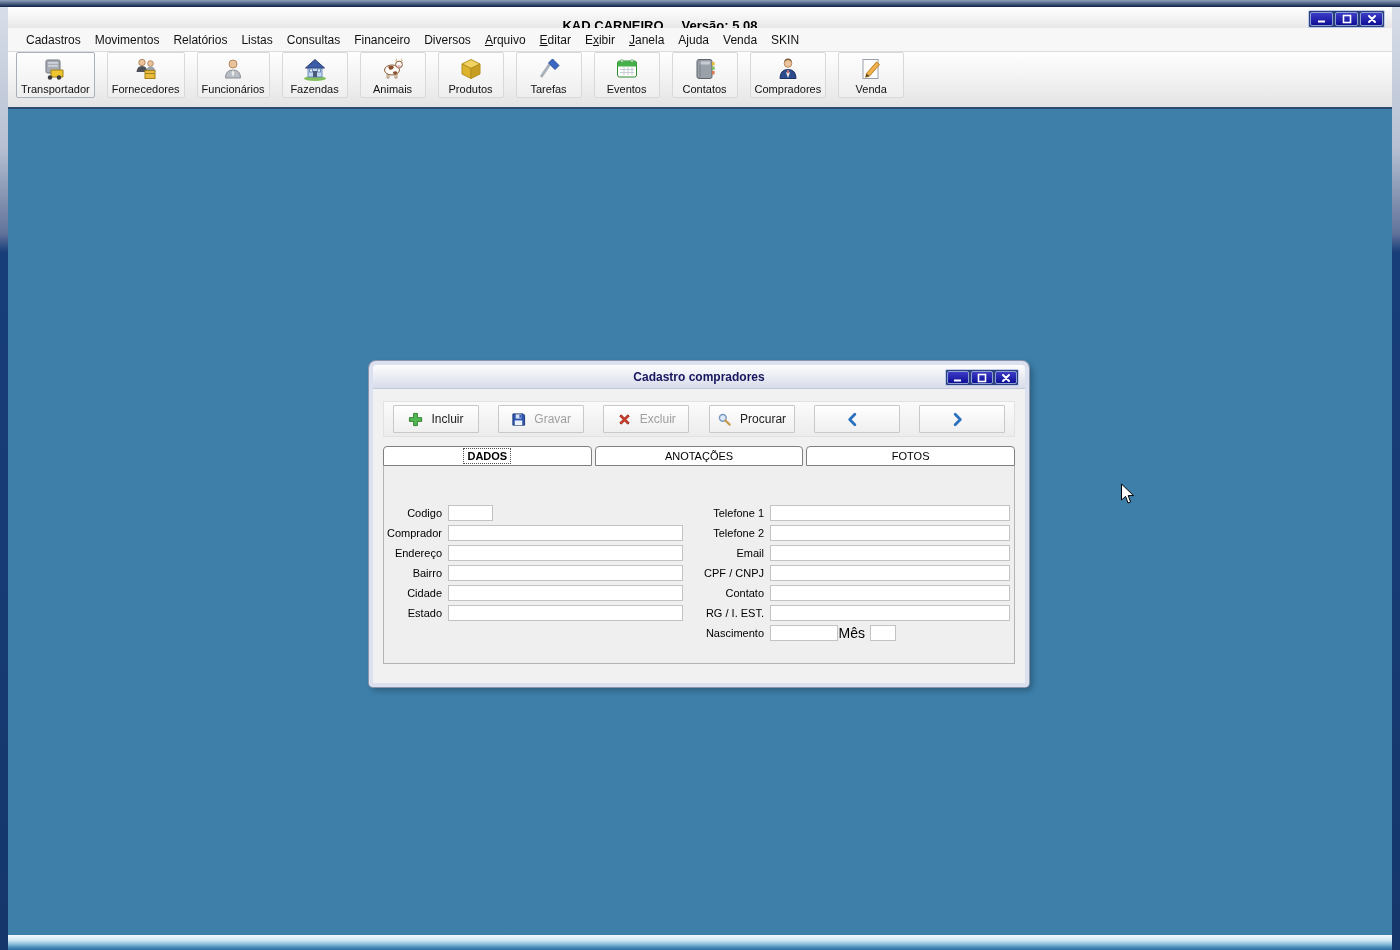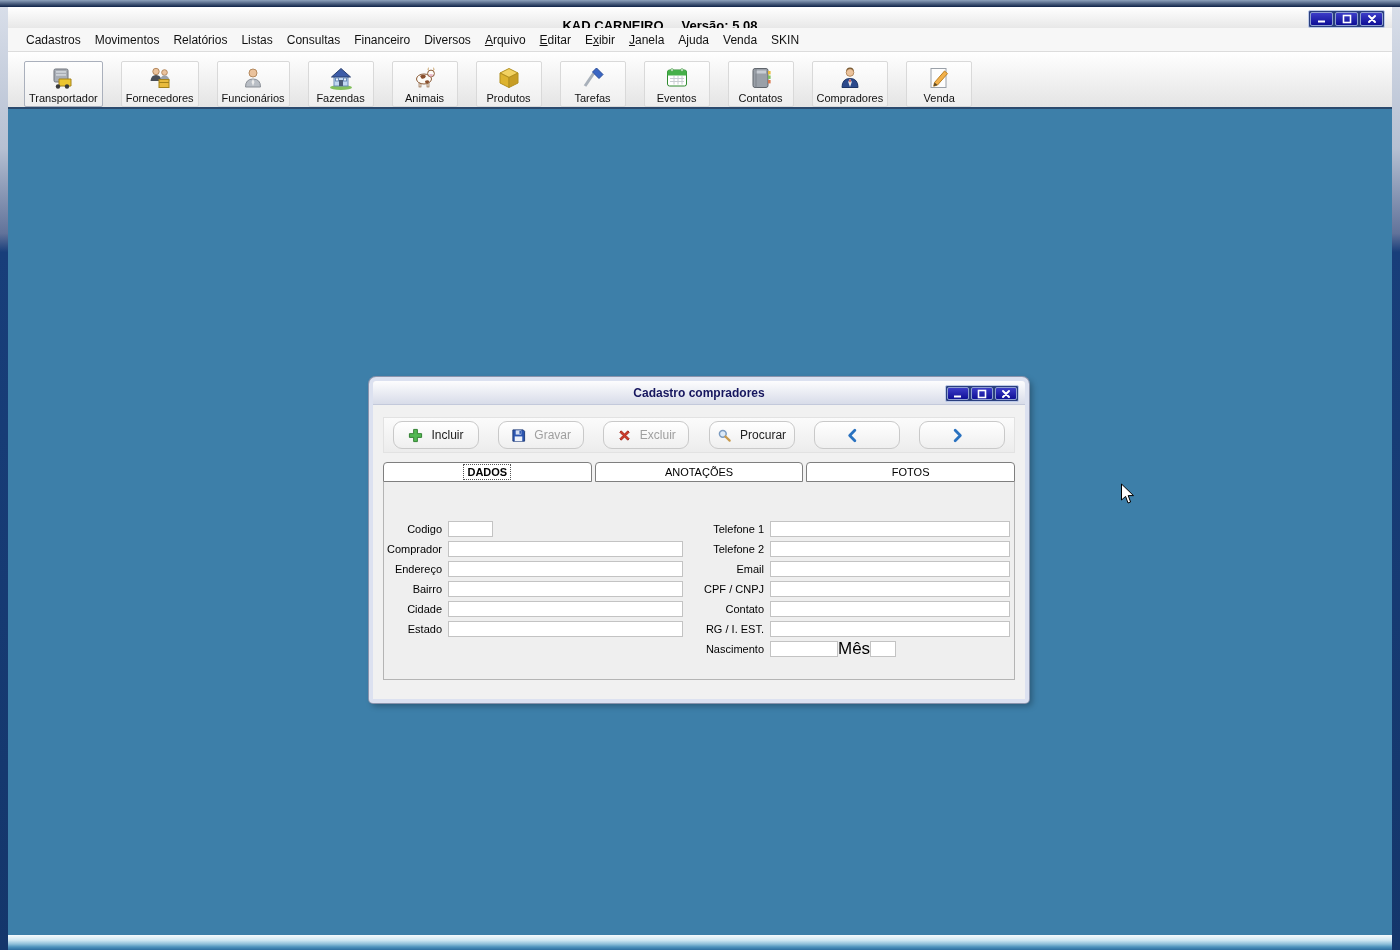--- a/index.html
+++ b/index.html
@@ -35,51 +35,51 @@
   
   .menubar { position:absolute; top:28px; left:8px; right:8px; height:24px;
     background:#f7f7f7; border-bottom:1px solid #dcdcdc;
     display:flex; align-items:center; padding-left:11px; font-size:12px; color:#111; z-index:6; }
   .menu-item { padding:3px 7px; white-space:nowrap; }
 
   
   .toolbar { position:absolute; top:52px; left:8px; right:8px; height:57px;
     background:linear-gradient(#ffffff,#e4e4e4);
     border-bottom:2px solid #2b4a6e;
-    display:flex; align-items:flex-end; padding-left:16px; gap:18px; z-index:6; }
+    display:flex; align-items:flex-start; padding-left:8px; gap:12px; z-index:6; }
   .tool-btn { min-width:66px; height:46px; padding:2px 4px 2px;
     background:linear-gradient(#fefefe,#eeeeee);
     border:1px solid #d9d9d9; border-radius:2px;
     display:flex; flex-direction:column; align-items:center; justify-content:flex-end;
     font-size:11px; color:#111; white-space:nowrap; }
   .tool-btn.focused { border-color:#aab0bc; }
   .tool-btn svg { width:26px; height:26px; margin-bottom:1px; }
 
   
   .client-area { position:absolute; top:109px; left:8px; right:8px; bottom:15px; background:#3d7fa9; }
 
   
   .dialog { position:absolute; left:369px; top:361px; width:660px; height:326px;
     border:4px solid #dce1f0; border-radius:7px 7px 4px 4px;
     background:#f1f1f1; z-index:10;
-    box-shadow:0 0 0 1px #8a94ad, 3px 3px 6px rgba(0,0,0,.30);margin-top:16px; }
+    box-shadow:0 0 0 1px #8a94ad, 3px 3px 6px rgba(0,0,0,.30); }
   .dlg-titlebar { height:24px; background:linear-gradient(#fdfdfe,#d8dce9);
     border-bottom:1px solid #c3c9db; border-radius:4px 4px 0 0;
     display:flex; align-items:center; justify-content:center;
     font-weight:bold; font-size:12px; color:#16165e; position:relative; }
   .dlg-controls { position:absolute; right:6px; top:4px; display:flex; gap:2px;
     background:#2a3f7e; padding:1px; border:1px solid #bcc9e8; border-radius:2px; }
   .dlg-controls .win-btn { width:22px; height:13px; }
 
   .dlg-toolbar { margin:12px 10px 0; height:36px;
     border:1px solid #e2e2e2; background:linear-gradient(#fbfbfb,#ececec);
     display:flex; align-items:center; justify-content:space-between; padding:0 9px; }
   .dlg-btn { width:86px; height:28px;
     background:linear-gradient(#ffffff,#efefef);
-    border:1px solid #c9c9c9; border-radius:9px;
+    border:1px solid #c9c9c9; border-radius:1px;
     display:flex; align-items:center; justify-content:center; gap:8px;
     font-size:12px; color:#222; cursor:default; }
   .dlg-btn.disabled { color:#9f9f9f; }
   .dlg-btn svg { width:15px; height:15px; flex:none; }
 
   .tabs { margin:9px 10px 0; display:flex; gap:3px; height:20px; }
   .tab { flex:1; background:#ffffff; border:1px solid #7f7f7f;
     border-radius:4px 4px 0 0; display:flex; align-items:center; justify-content:center;
     font-size:11px; color:#000; }
   .tab.active { font-weight:bold; }
@@ -92,21 +92,21 @@
   .fcol-left { left:0; }
   .fcol-right { left:308px; }
   .frow { display:flex; align-items:center; height:20px; }
   .flabel { font-size:11px; color:#000; text-align:right; padding-right:6px; }
   .fcol-left .flabel { width:64px;text-align:right; }
   .fcol-right .flabel { width:78px; }
   .fin { height:16px; border:1px solid #c3c3c3; background:#fff; font-size:11px;
     font-family:"Liberation Sans",sans-serif; padding:0 2px; }
   .w-codigo { width:45px; } .w-left { width:235px; }
   .w-right { width:240px; } .w-nasc { width:68px; } .w-mes { width:26px; }
-  .mes-label { width:32px; text-align:right; padding-right:5px; font-size:17px; }
+  .mes-label { width:32px; text-align:right; padding-right:5px; font-size:14px; }
 
   .cursor { position:absolute; left:1120px; top:483px; z-index:50; pointer-events:none; }
 </style>
 </head>
 <body>
 
 <div class="frame-top"></div>
 <div class="frame-left"></div>
 <div class="frame-right"></div>
 <div class="frame-bottom"></div>

